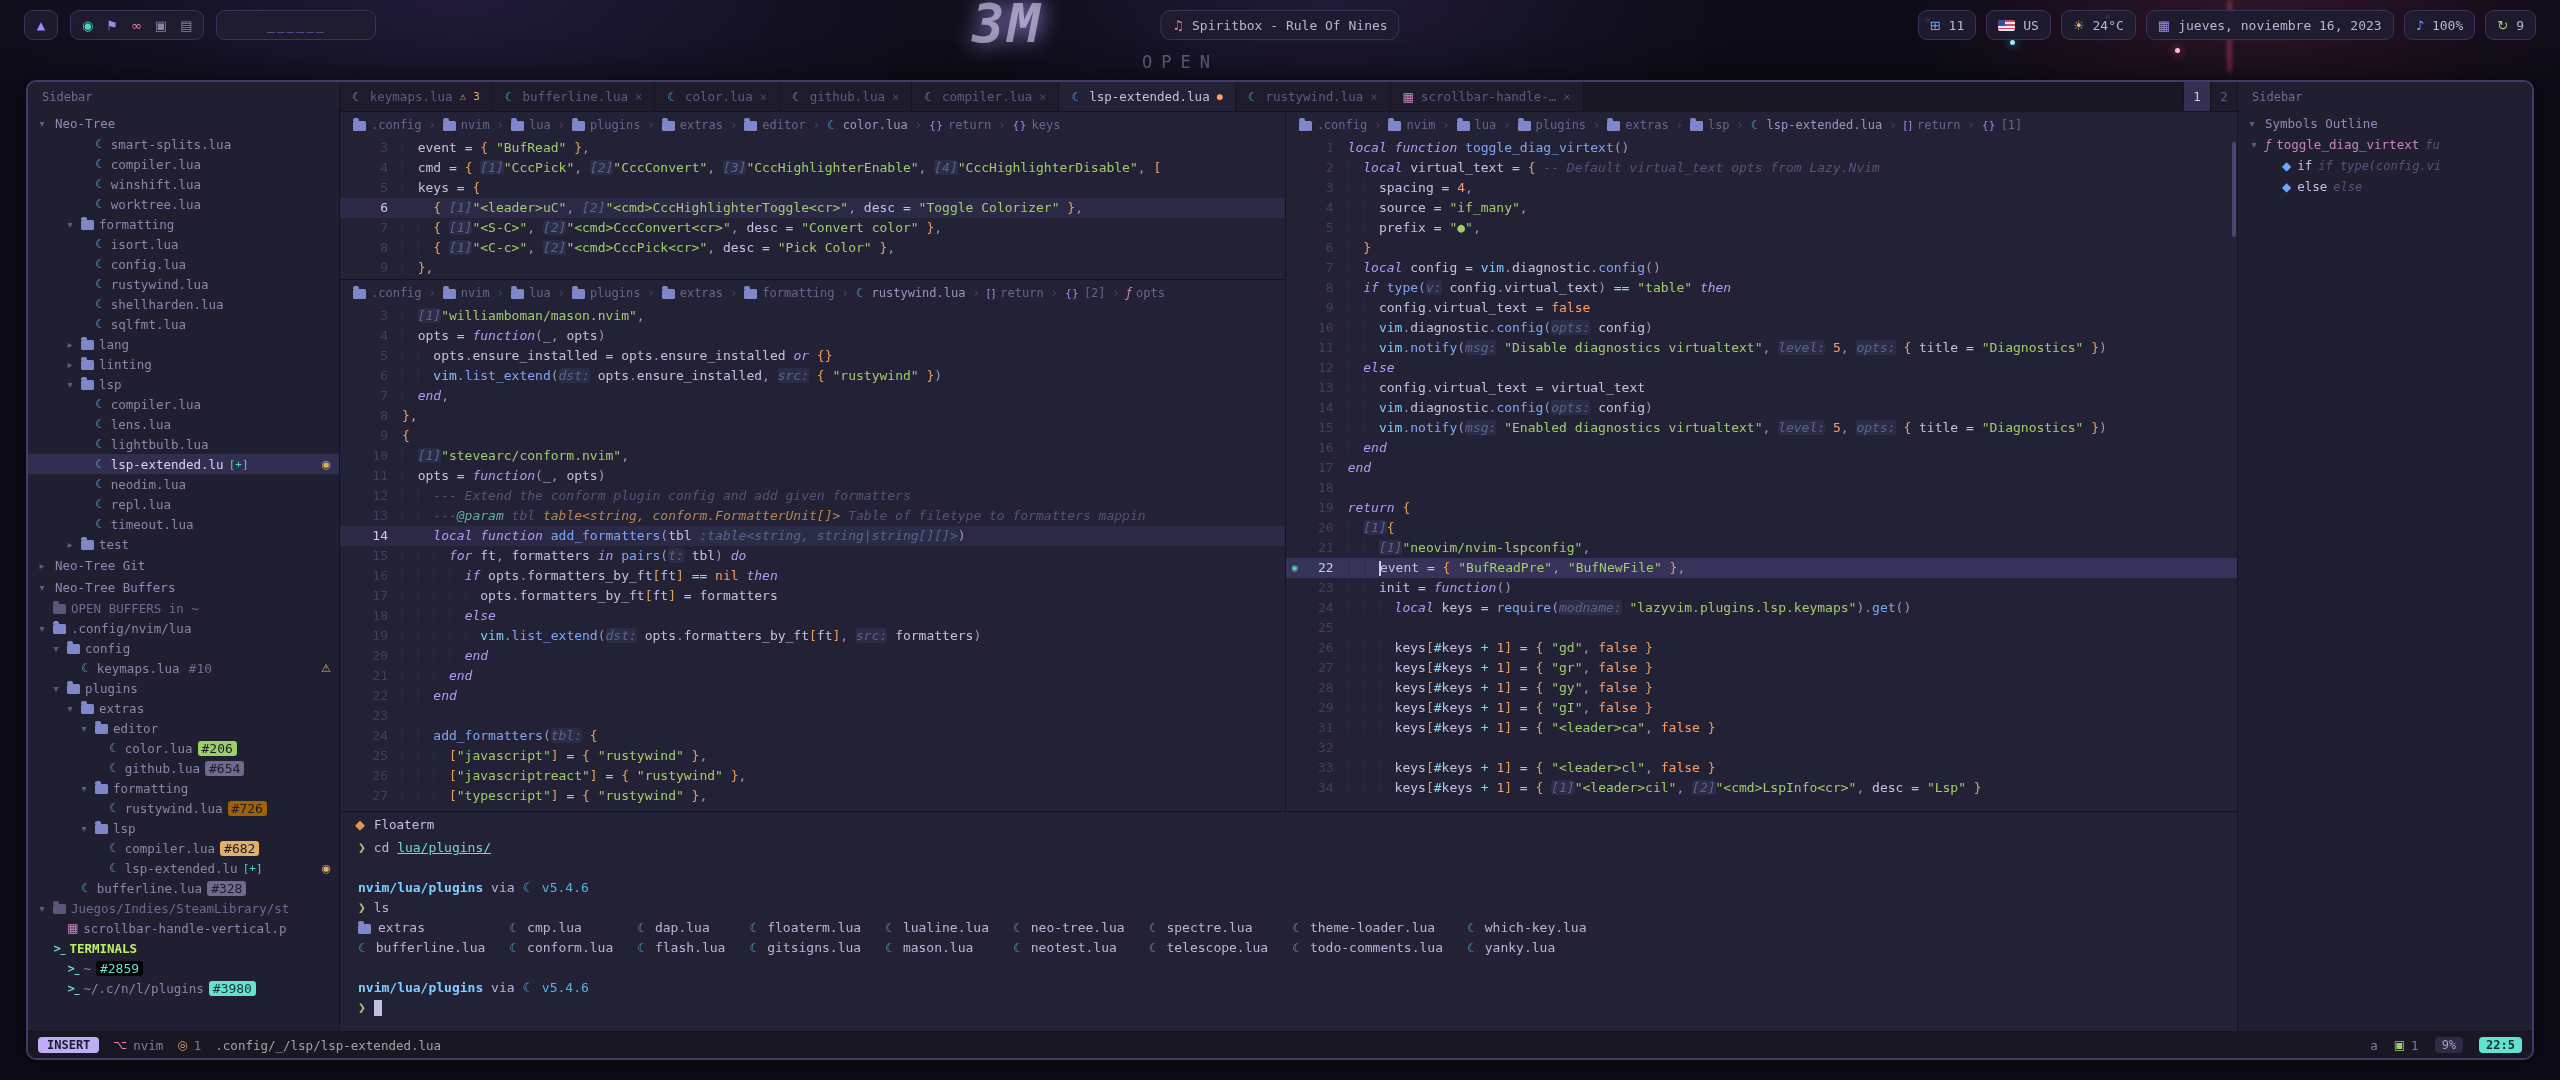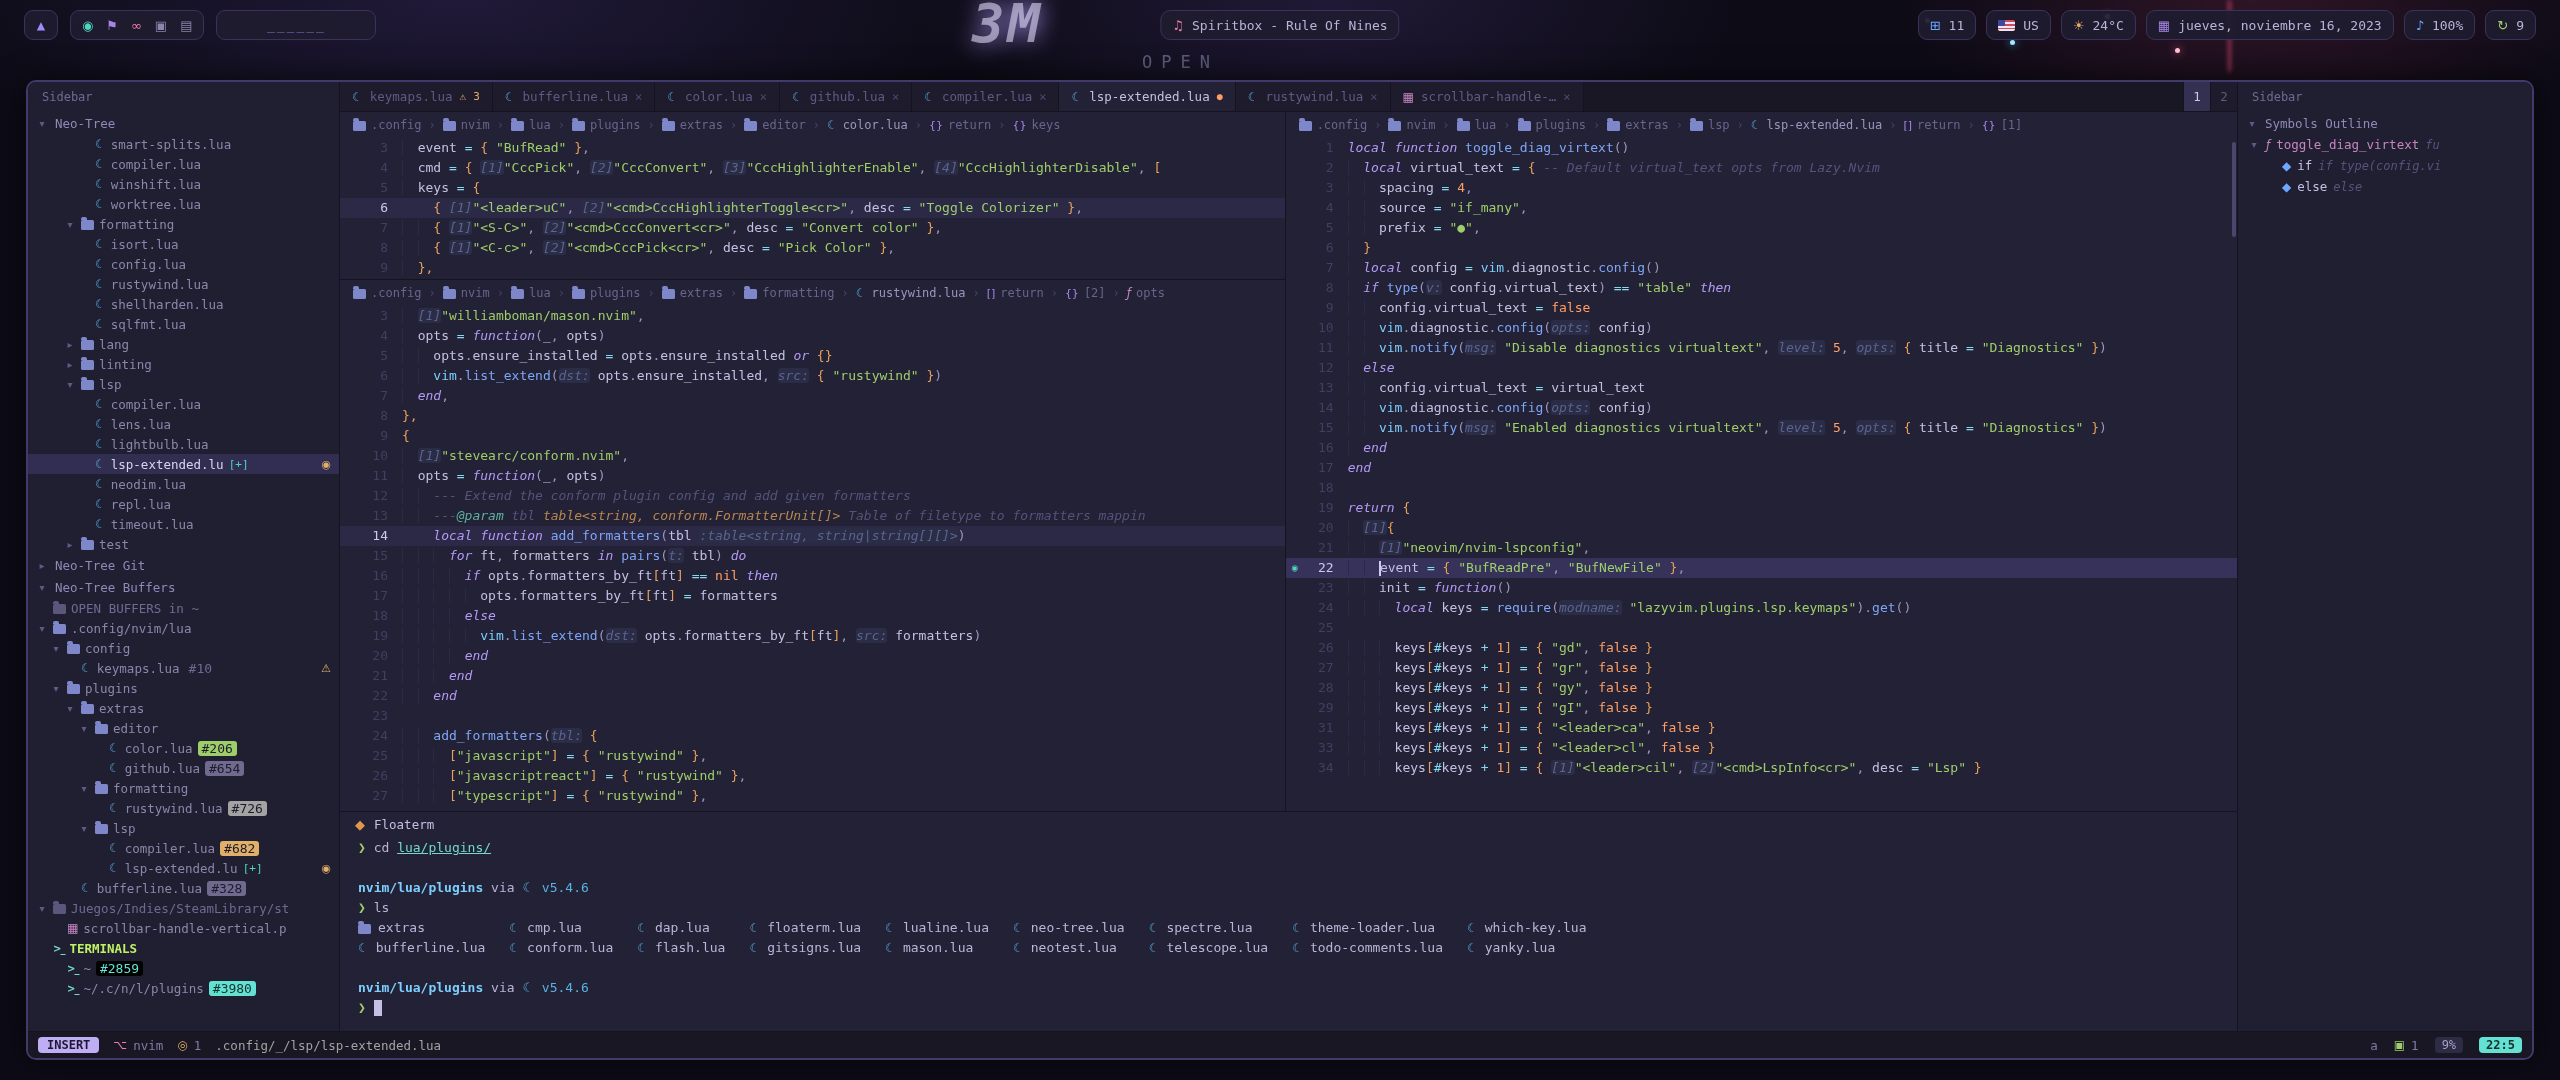--- a/index.html
+++ b/index.html
@@ -57,21 +57,21 @@
 .i-fn{color:#c586c0;font-style:italic}
 .fico{width:13px;height:10px;background:#7d87c9;border-radius:1.5px;position:relative;flex:none;display:inline-block;margin-top:1px}
 .fico::before{content:"";position:absolute;left:0;top:-3px;width:6px;height:3px;background:inherit;border-radius:2px 2px 0 0}
 .fico.dim{background:#5a567c}
 .tlabel{overflow:hidden;text-overflow:ellipsis}
 .extra{color:#4fd6be;font-size:11px}
 .badge{font-size:13px;padding:0 4px;border-radius:3px;line-height:15px;height:15px;flex:none}
 .b-plain{color:#6f6a92}
 .b-green{background:#9ece6a;color:#1d1b2c}
 .b-grey{background:#706a8e;color:#1d1b2c}
-.b-pink{background:#a3a3a3;color:#1d1b2c}
+.b-pink{background:#a16207;color:#1d1b2c}
 .b-yellow{background:#e0af68;color:#1d1b2c}
 .b-teal{background:#63e2d3;color:#17312e}
 .b-teal-dark{background:#000000;color:#63e2d3}
 .trail{margin-left:auto;flex:none;font-size:11px}
 .trail.warn{color:#e0af68}
 .trail.lamp{color:#e0af68}
 
 .ol-row{height:21px;display:flex;align-items:center;gap:6px;padding-left:10px;white-space:nowrap;overflow:hidden}
 .ol-name{color:#c4c0e4}
 .ol-name.fn{color:#c586c0}
@@ -952,20 +952,25 @@
                   <span class="ln">29</span>
                   <span class="ct"><span class="t-ind">      </span><span class="t-v">keys</span><span class="t-b">[</span><span class="t-o">#</span><span class="t-v">keys </span><span class="t-o">+ </span><span class="t-n">1</span><span class="t-b">] </span><span class="t-o">= </span><span class="t-b">{ </span><span class="t-s">"gI"</span><span class="t-p">, </span><span class="t-n">false</span><span class="t-b"> }</span></span>
                 </div>
                 <div class="cl">
                   <span class="sign"></span>
                   <span class="ln">31</span>
                   <span class="ct"><span class="t-ind">      </span><span class="t-v">keys</span><span class="t-b">[</span><span class="t-o">#</span><span class="t-v">keys </span><span class="t-o">+ </span><span class="t-n">1</span><span class="t-b">] </span><span class="t-o">= </span><span class="t-b">{ </span><span class="t-s">"&lt;leader&gt;ca"</span><span class="t-p">, </span><span class="t-n">false</span><span class="t-b"> }</span></span>
                 </div>
                 <div class="cl">
                   <span class="sign"></span>
+                  <span class="ln">32</span>
+                  <span class="ct"></span>
+                </div>
+                <div class="cl">
+                  <span class="sign"></span>
                   <span class="ln">33</span>
                   <span class="ct"><span class="t-ind">      </span><span class="t-v">keys</span><span class="t-b">[</span><span class="t-o">#</span><span class="t-v">keys </span><span class="t-o">+ </span><span class="t-n">1</span><span class="t-b">] </span><span class="t-o">= </span><span class="t-b">{ </span><span class="t-s">"&lt;leader&gt;cl"</span><span class="t-p">, </span><span class="t-n">false</span><span class="t-b"> }</span></span>
                 </div>
                 <div class="cl">
                   <span class="sign"></span>
                   <span class="ln">34</span>
                   <span class="ct"><span class="t-ind">      </span><span class="t-v">keys</span><span class="t-b">[</span><span class="t-o">#</span><span class="t-v">keys </span><span class="t-o">+ </span><span class="t-n">1</span><span class="t-b">] </span><span class="t-o">= </span><span class="t-b">{ </span><span class="t-h">[1]</span><span class="t-s">"&lt;leader&gt;cil"</span><span class="t-p">, </span><span class="t-h">[2]</span><span class="t-s">"&lt;cmd&gt;LspInfo&lt;cr&gt;"</span><span class="t-p">, </span><span class="t-v">desc </span><span class="t-o">= </span><span class="t-s">"Lsp" </span><span class="t-b">}</span></span>
                 </div>
               </div>
               <div class="vscroll"></div>

